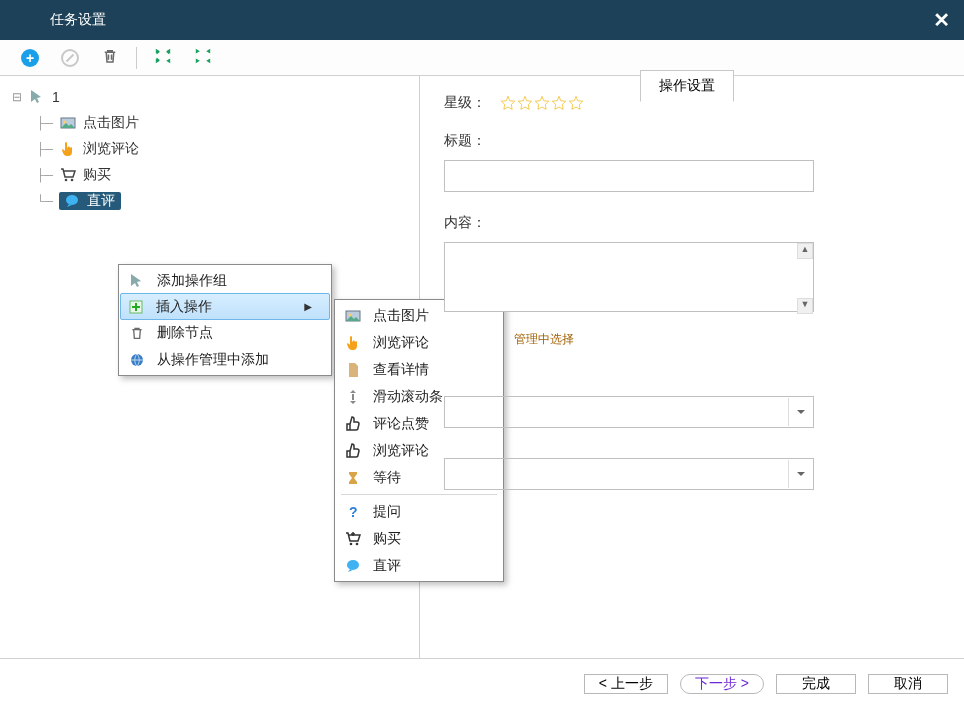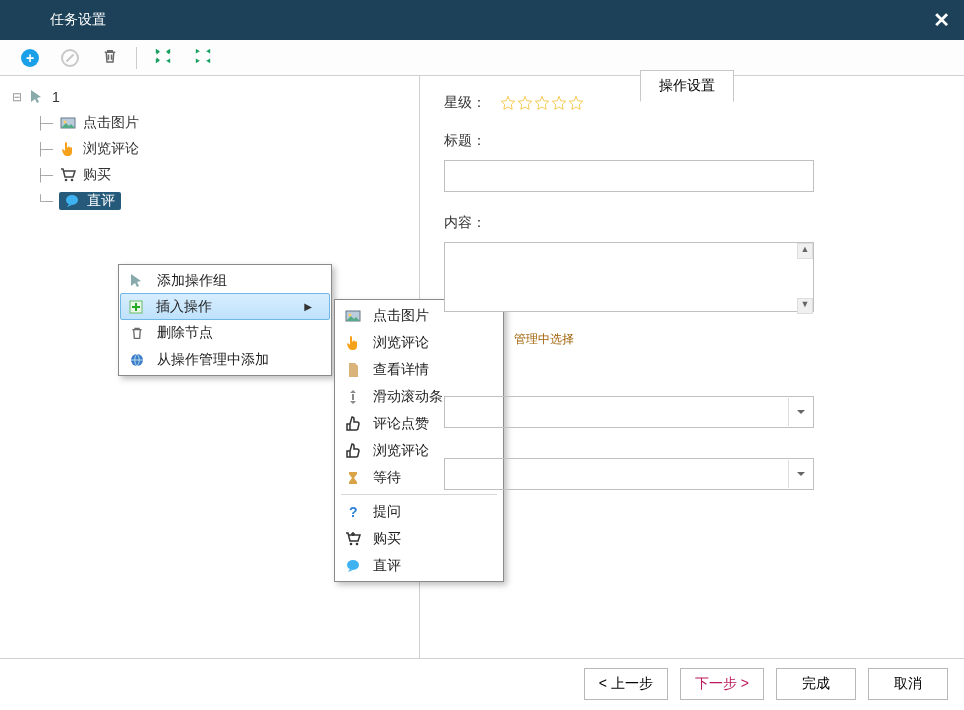--- a/index.html
+++ b/index.html
@@ -59,22 +59,22 @@
 .menu-item.highlight { background:linear-gradient(#d7eefe,#bfe1fc); border:1px solid #6fb7e8; border-radius:2px; margin:-1px; padding:0 17px 0 5px; }
 .menu-item .mi-icon { width:20px; height:20px; display:flex;align-items:center;justify-content:center; }
 .menu-item .mi-label { font-size:14px; color:#222; }
 .menu-item .mi-arrow { margin-left:auto; font-size:10px; color:#333; }
 .menu-sep { height:1px; background:#d8d8d8; margin:3px 4px; }
 #menu1 { left:118px; top:188px; width:214px; }
 #menu2 { left:334px; top:223px; width:170px; }
 
 
 .footer { height:50px; display:flex; align-items:center; justify-content:flex-end; padding:0 16px; gap:12px; }
-.footer .fbtn { min-width:80px; height:32px; border:1px solid #b8b8b8; background:#fff; font-size:14px; padding:0 14px; cursor:pointer; }
-.footer .fbtn.disabled { color:#be185d; cursor:default; }
+.footer .fbtn { min-width:80px; height:20px; border:1px solid #b8b8b8; background:#fff; font-size:14px; padding:0 14px; cursor:pointer; }
+.footer .fbtn.disabled { color:#6d28d9; cursor:default;border-radius:13px; }
 
 </style>
 </head>
 <body>
 
 <div class="titlebar">
   <span class="title">任务设置</span>
   <span class="close">✕</span>
 </div>
 

